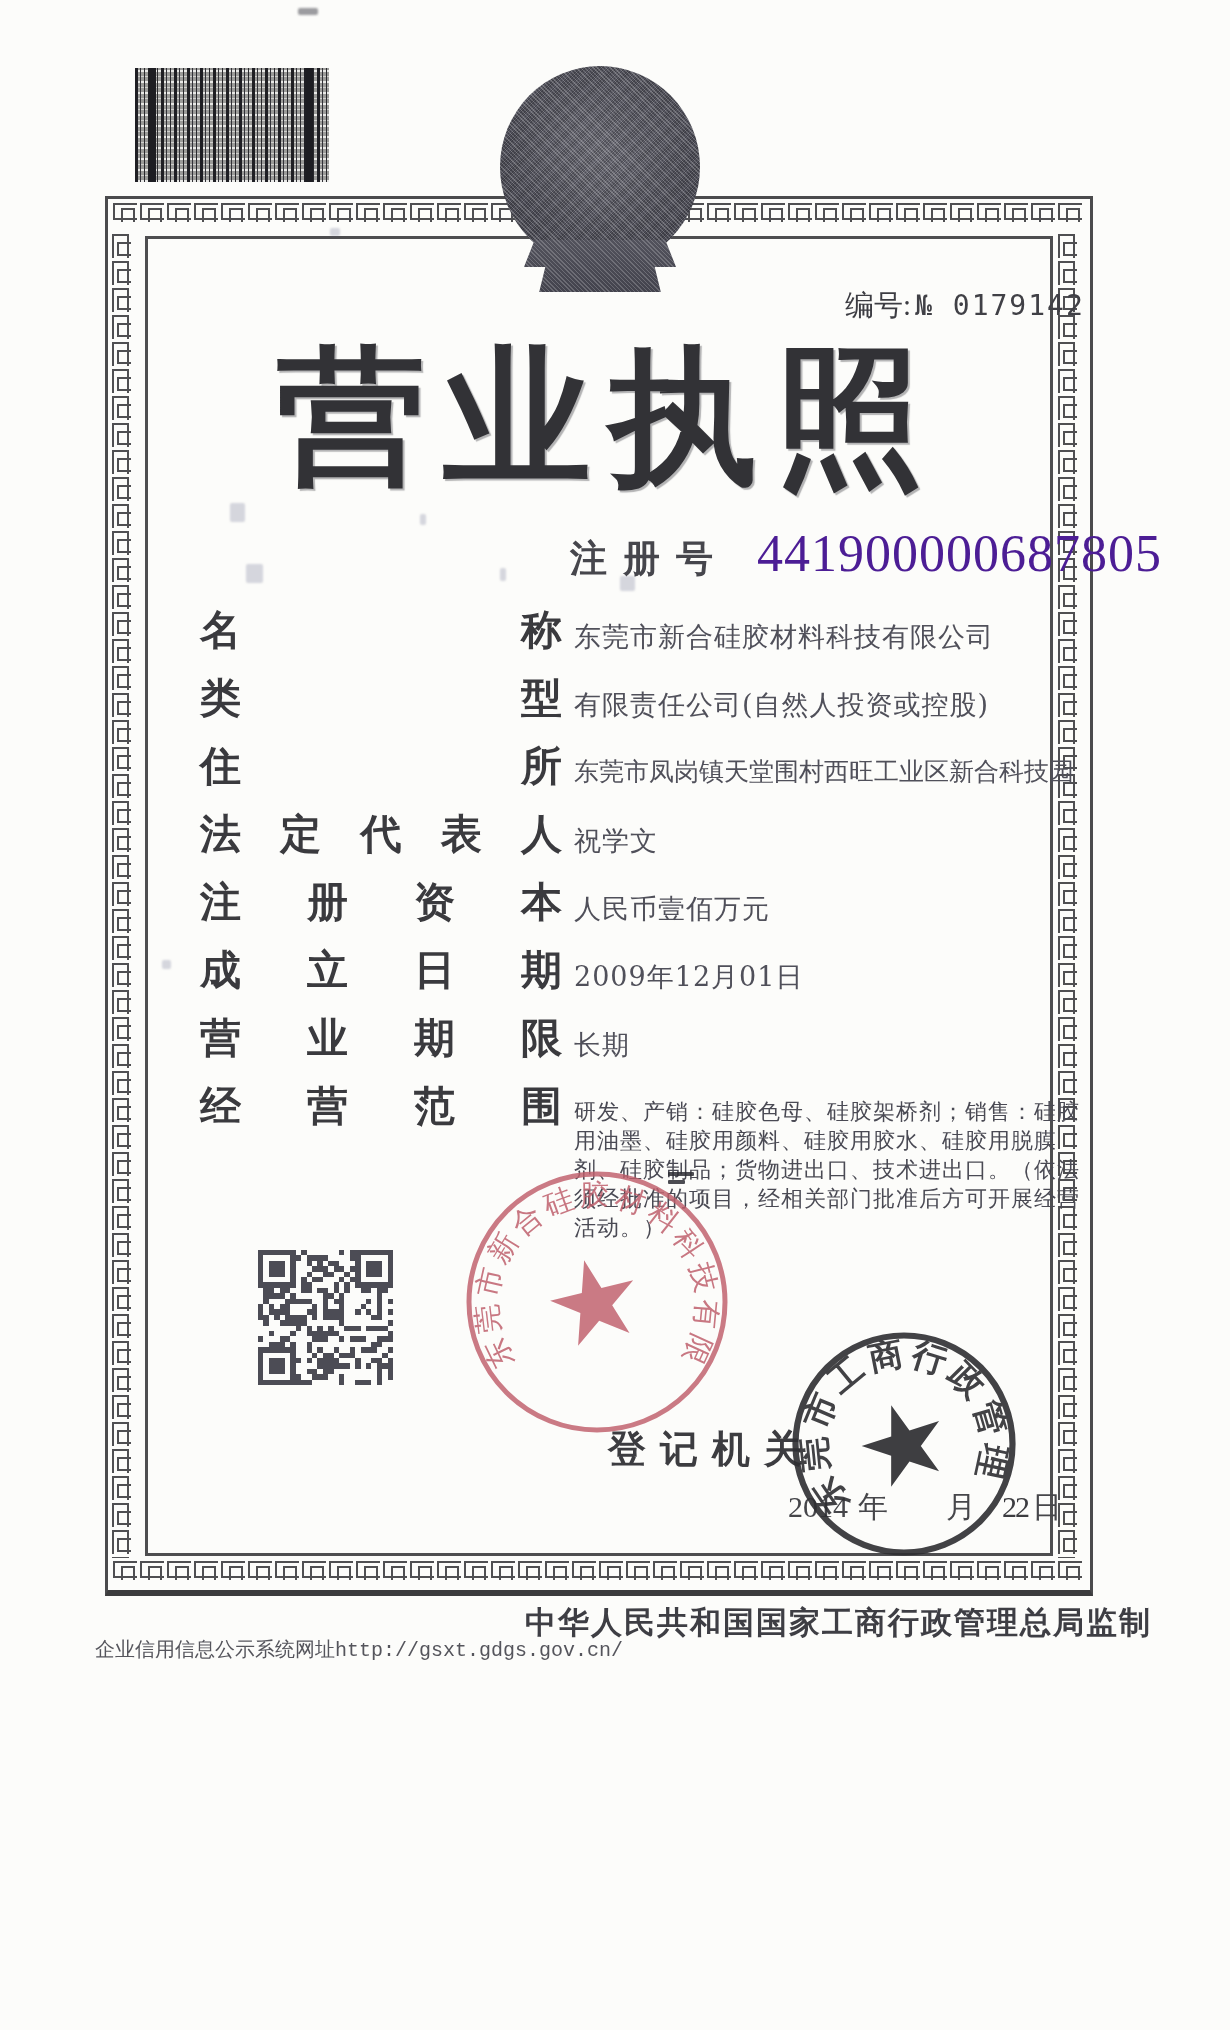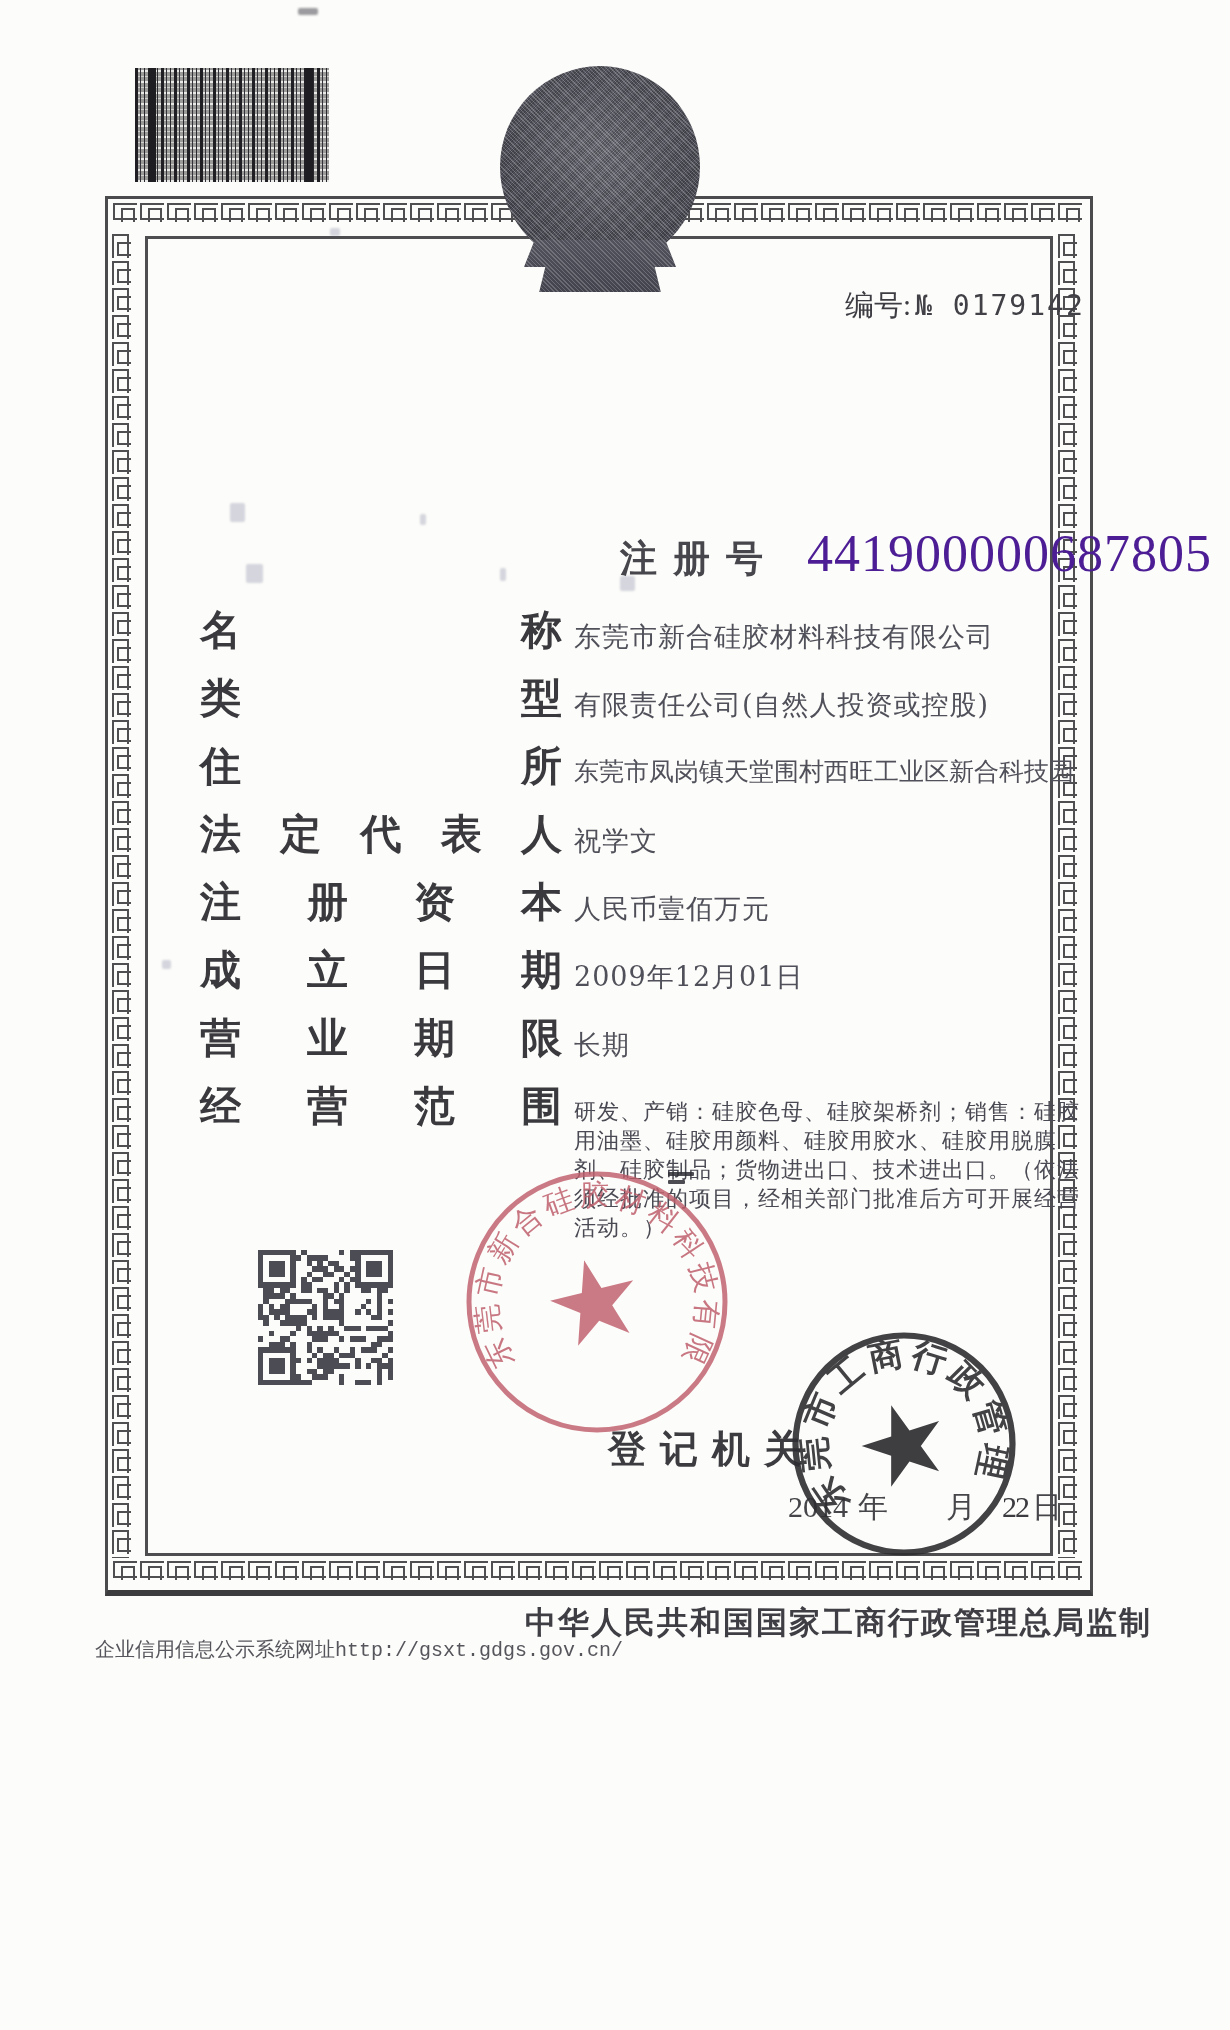--- a/index.html
+++ b/index.html
@@ -47,21 +47,21 @@
   
   .serial{position:absolute;left:845px;top:252px;z-index:3;display:flex;align-items:baseline;gap:4px;
           font-size:29px;color:#3c3c42;font-family:"Liberation Serif",serif;margin-top:34px;}
   .serial .num{font-family:"DejaVu Sans Mono",monospace;font-size:28px;letter-spacing:2px;color:#404046;}
 
   .title{position:absolute;left:250px;top:336px;width:700px;z-index:3;text-align:center;
          font-size:148px;line-height:1.1;font-weight:900;letter-spacing:18px;text-indent:18px;
          color:#323236;font-family:"Liberation Sans",sans-serif;
          text-shadow:2px 2px 1px rgba(70,70,74,.4);}
 
-  .regno{position:absolute;left:620px;top:524px;z-index:3;display:flex;align-items:baseline;gap:28px;
+  .regno{position:absolute;left:570px;top:524px;z-index:3;display:flex;align-items:baseline;gap:28px;
          font-family:"Liberation Serif",serif;}
   .regno .lbl{font-size:37px;letter-spacing:16px;color:#46464c;font-weight:600;}
   .regno .val{font-size:52px;color:#4c1d95;letter-spacing:1px;}
 
   .fields{position:absolute;left:200px;top:608px;width:895px;z-index:3;display:flex;flex-direction:column;}
   .field-row{display:flex;align-items:flex-start;min-height:68px;}
   .field-label{width:362px;flex:none;display:flex;justify-content:space-between;
                font-size:41px;line-height:1;font-weight:600;color:#3a3a3e;
                font-family:"DejaVu Serif",serif;padding-top:2px;}
   .field-value{margin-left:12px;font-size:27px;color:#50505a;padding-top:11px;
@@ -292,20 +292,21 @@
   <div class="emblem">
     <div class="emblem-circle"></div>
     <div class="emblem-base"></div>
   </div>
 
   <div class="serial">
     <span>编号:</span>
     <span class="num">№ 0179142</span>
   </div>
 
+  <div class="title">营业执照</div>
 
   <div class="regno">
     <span class="lbl">注册号</span>
     <span class="val">441900000687805</span>
   </div>
 
   <div class="fields">
     <div class="field-row">
       <div class="field-label">
           <span>名</span>

